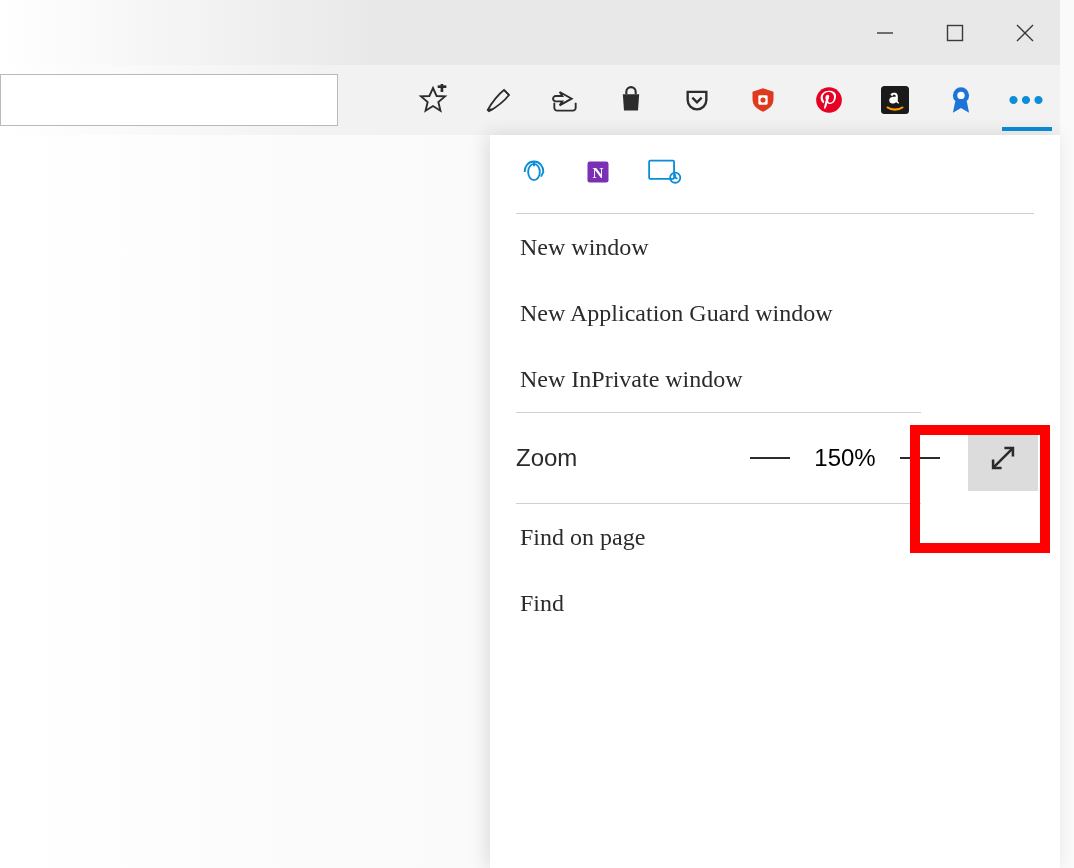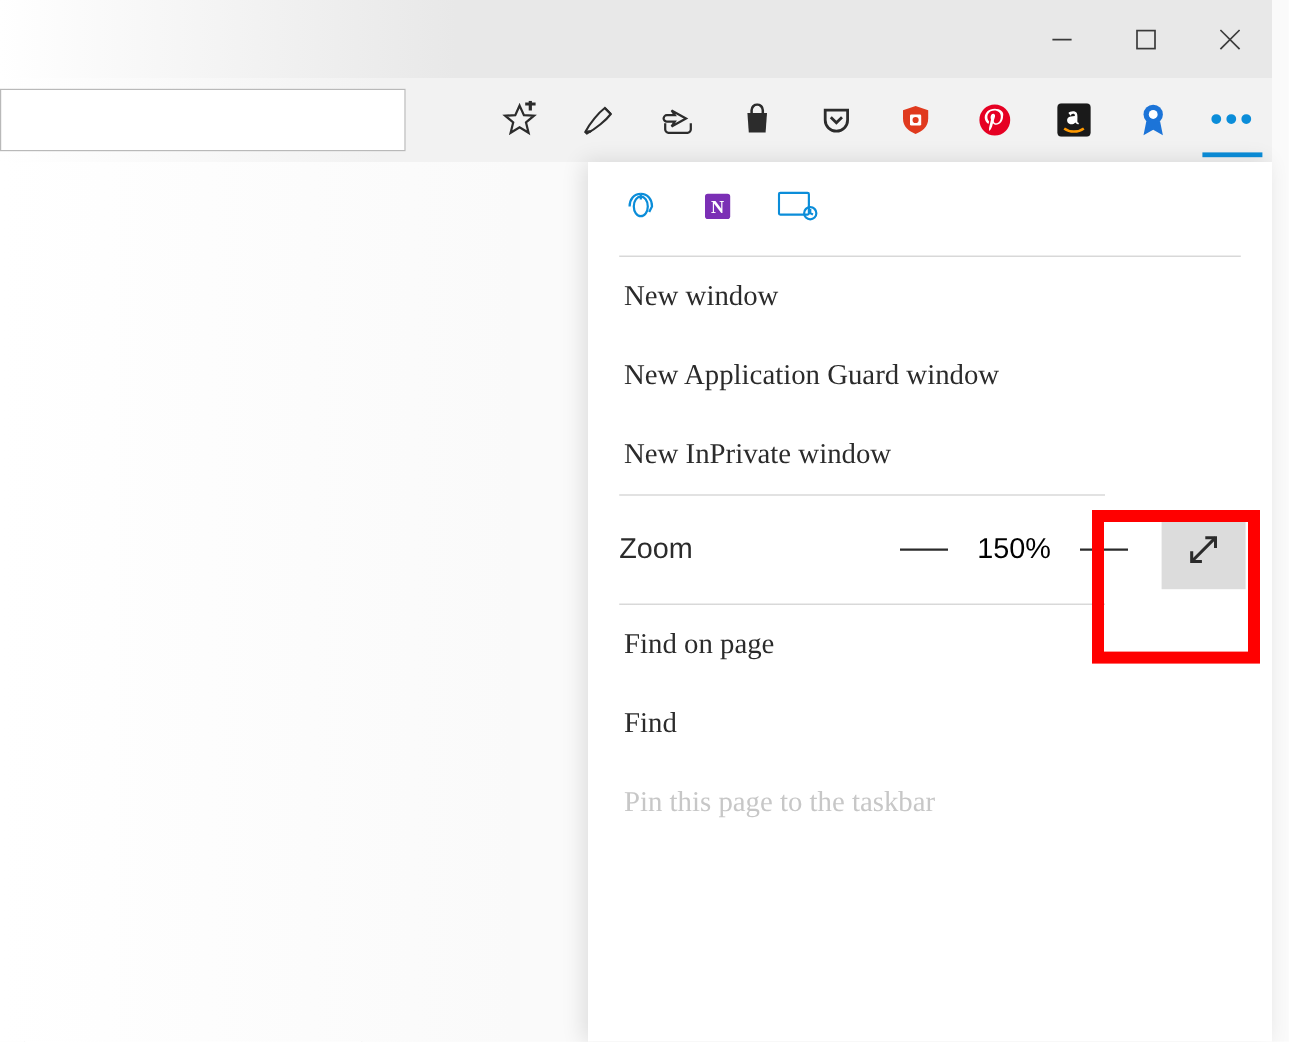--- a/index.html
+++ b/index.html
@@ -230,16 +230,15 @@
       <svg width="34" height="34" viewBox="0 0 24 24" fill="none" stroke="#2b2b2b" stroke-width="1.8">
         <line x1="5" y1="19" x2="19" y2="5"></line>
         <polyline points="13,5 19,5 19,11"></polyline>
         <polyline points="11,19 5,19 5,13"></polyline>
       </svg>
     </span>
   </div>
   <hr class="hidden-right">
   <div class="menu-item">Find on page</div>
   <div class="menu-item">Find</div>
-  <div class="menu-item faded">Pin this page to the taskbar</div>
 </div>
 
 <div class="hl" style="left:910px;top:425px;width:140px;height:128px;"></div>
 
 </body></html>

